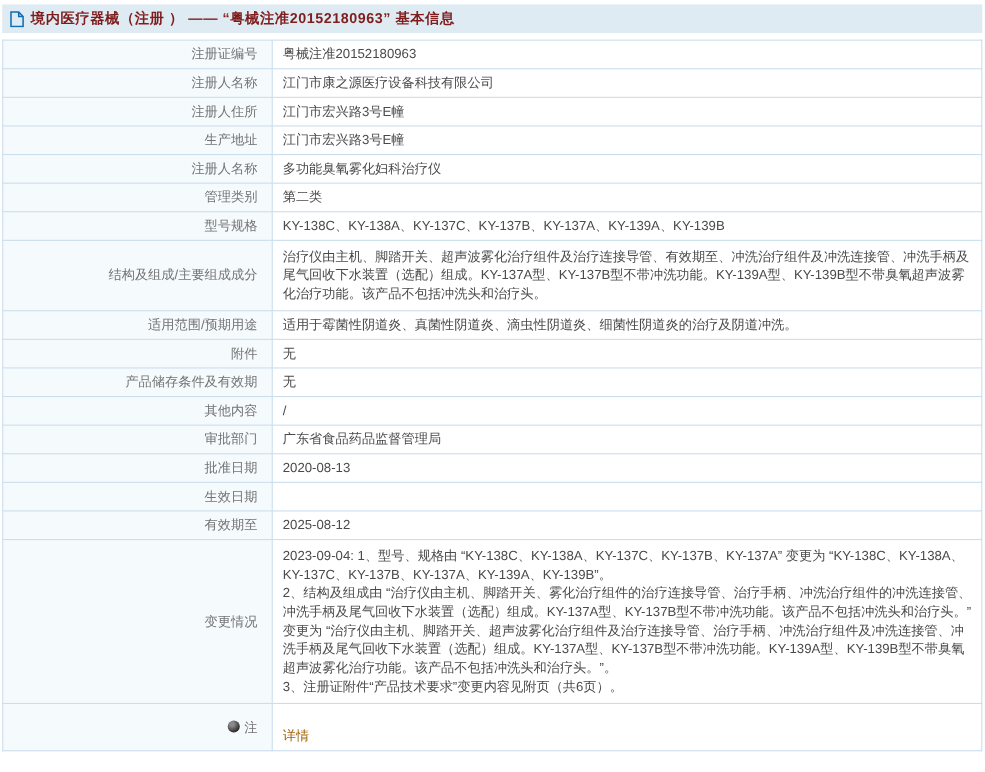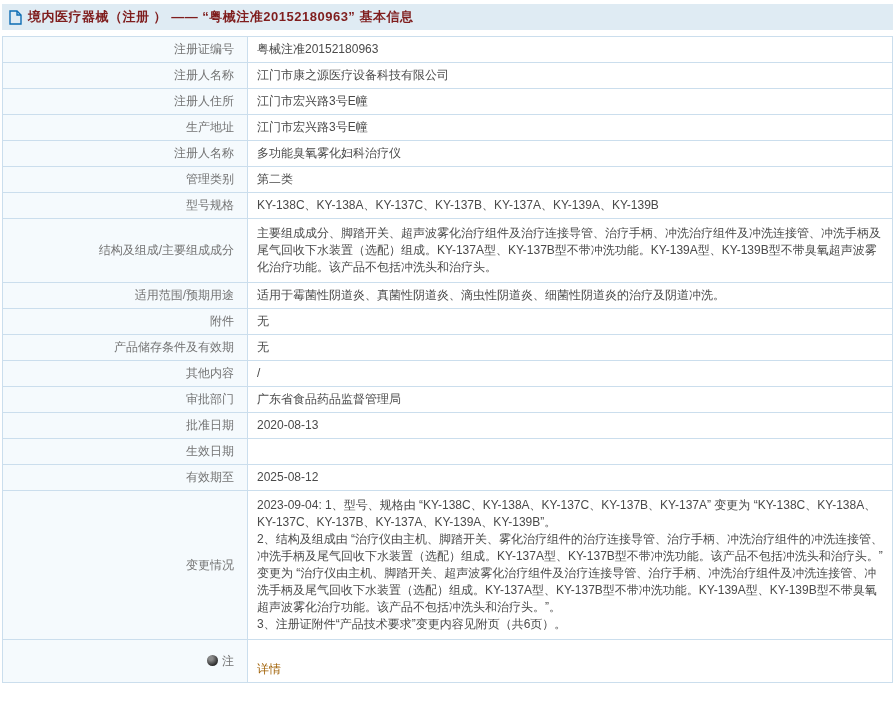--- a/index.html
+++ b/index.html
@@ -103,21 +103,21 @@
       <tr class="std">
         <td class="label">管理类别</td>
         <td class="value">第二类</td>
       </tr>
       <tr class="std">
         <td class="label">型号规格</td>
         <td class="value">KY-138C、KY-138A、KY-137C、KY-137B、KY-137A、KY-139A、KY-139B</td>
       </tr>
       <tr class="tall">
         <td class="label">结构及组成/主要组成成分</td>
-        <td class="value">主要组成成分、脚踏开关、超声波雾化治疗组件及治疗连接导管、治疗手柄、冲洗治疗组件及冲洗连接管、冲洗手柄及尾气回收下水装置（选配）组成。KY-137A型、KY-137B型不带冲洗功能。KY-139A型、KY-139B型不带臭氧超声波雾化治疗功能。该产品不包括冲洗头和治疗头。</td>
+        <td class="value">治疗仪由主机、脚踏开关、超声波雾化治疗组件及治疗连接导管、有效期至、冲洗治疗组件及冲洗连接管、冲洗手柄及尾气回收下水装置（选配）组成。KY-137A型、KY-137B型不带冲洗功能。KY-139A型、KY-139B型不带臭氧超声波雾化治疗功能。该产品不包括冲洗头和治疗头。</td>
       </tr>
       <tr class="std">
         <td class="label">适用范围/预期用途</td>
         <td class="value">适用于霉菌性阴道炎、真菌性阴道炎、滴虫性阴道炎、细菌性阴道炎的治疗及阴道冲洗。</td>
       </tr>
       <tr class="std">
         <td class="label">附件</td>
         <td class="value">无</td>
       </tr>
       <tr class="std">

